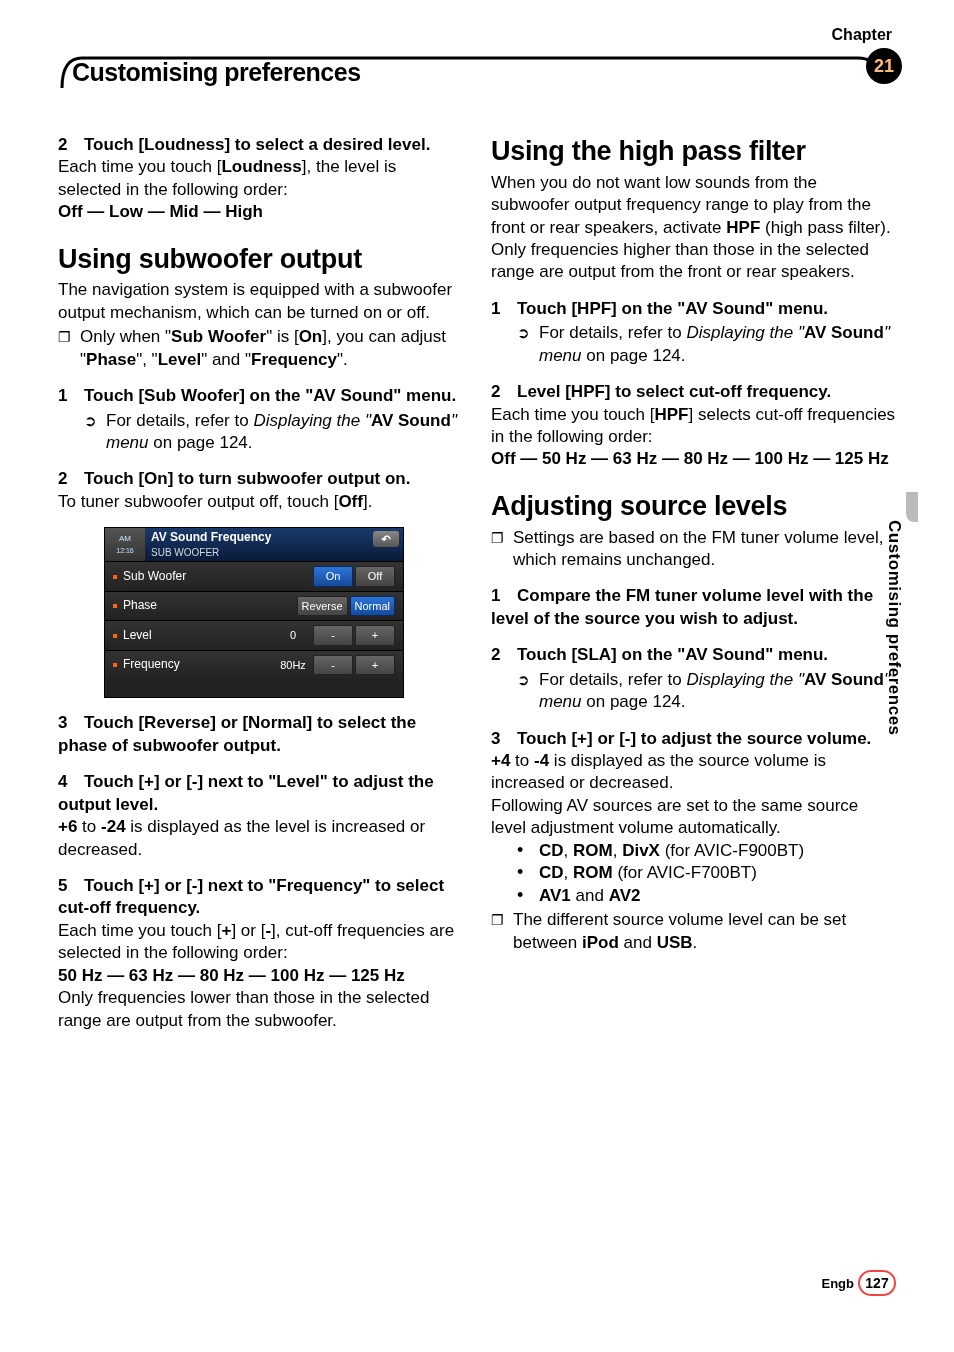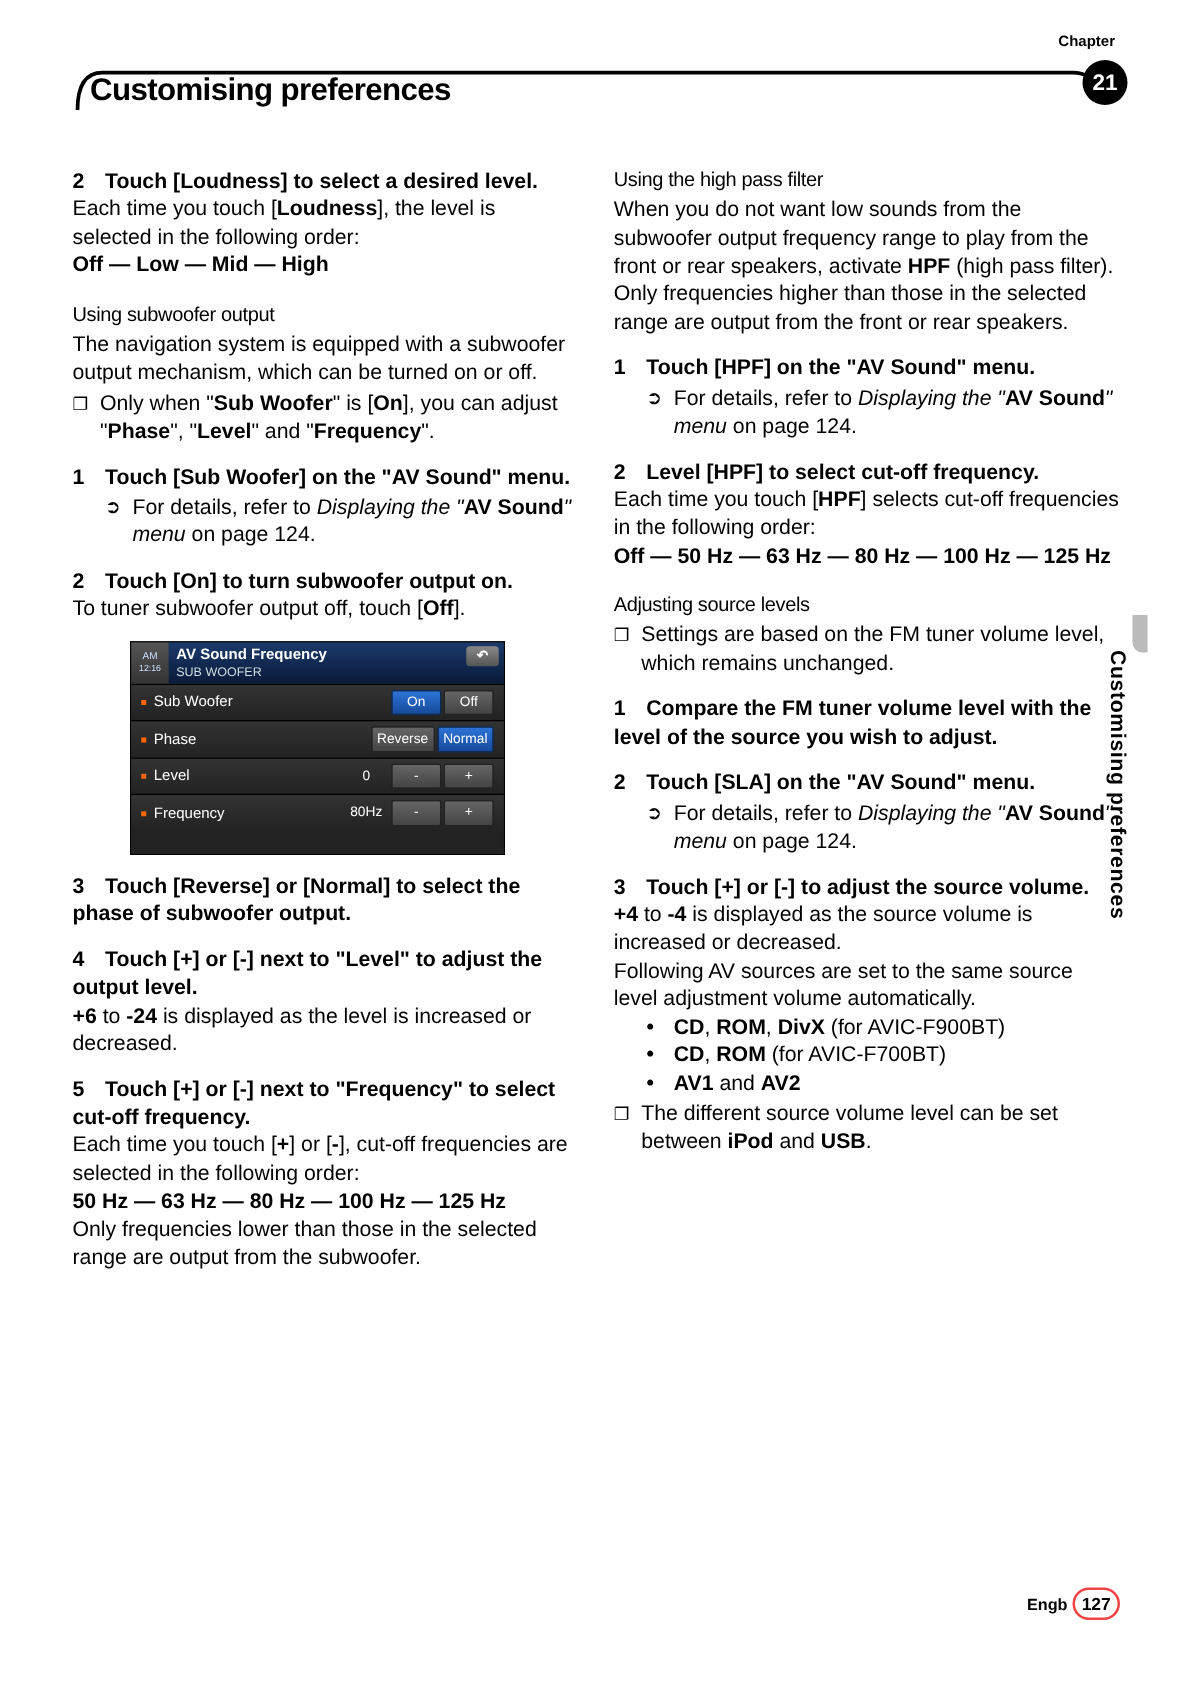--- a/index.html
+++ b/index.html
@@ -1,46 +1,46 @@
 <!DOCTYPE html>
 <html><head>
 <meta charset="utf-8">
 <style>
   * { box-sizing: border-box; margin: 0; padding: 0; }
   html, body { width: 954px; height: 1352px; background: #fff; font-family: Arial, Helvetica, sans-serif; color: #000; }
   .page { position: relative; width: 954px; height: 1352px; padding: 30px 58px 30px 58px; }
-  .chapter-label { position: absolute; top: 26px; right: 62px; font-size: 12px; font-weight: bold; }
+  .chapter-label { position: absolute; top: 26px; right: 62px; font-size: 16px; font-weight: bold; }
   .header-bar { position: absolute; top: 54px; left: 58px; right: 58px; height: 36px; }
   .header-title { position: absolute; left: 14px; top: 4px; font-size: 25px; font-weight: 900; letter-spacing: -0.5px; }
   .header-curve { position: absolute; inset: 0; }
   .header-curve svg { width: 100%; height: 100%; }
-  .chapter-badge { position: absolute; top: -6px; right: -6px; width: 36px; height: 36px; background: #000; border-radius: 50%; color: #ffffff; font-weight: 900; font-size: 18px; display: flex; align-items: center; justify-content: center; }
+  .chapter-badge { position: absolute; top: -6px; right: -6px; width: 36px; height: 36px; background: #000; border-radius: 50%; color: #fdba74; font-weight: 900; font-size: 18px; display: flex; align-items: center; justify-content: center; }
   .columns { position: absolute; top: 134px; left: 58px; right: 58px; bottom: 110px; display: flex; gap: 28px; }
   .col { flex: 1; font-size: 17px; line-height: 1.32; }
-  .col h2 { font-size: 16px; font-weight: 400; margin-top: 18px; margin-bottom: 2px; letter-spacing: -0.3px; }
+  .col h2 { font-size: 27px; font-weight: 700; margin-top: 18px; margin-bottom: 2px; letter-spacing: -0.3px; }
   .col p { margin: 0; }
   .step { margin-top: 14px; }
   .step .num { font-weight: 900; display: inline-block; min-width: 26px; }
   .step .title { font-weight: 900; }
   .note-row { display: flex; align-items: flex-start; margin-top: 2px; }
   .note-ico { flex: 0 0 22px; font-size: 14px; line-height: 22px; }
   .sub-row { display: flex; align-items: flex-start; padding-left: 26px; margin-top: 2px; }
   .sub-ico { flex: 0 0 22px; font-size: 15px; line-height: 22px; }
   .bullet-row { display: flex; align-items: flex-start; padding-left: 26px; }
   .bullet-dot { flex: 0 0 22px; font-size: 18px; line-height: 20px; }
   .side-tab { position: absolute; right: 50px; top: 520px; width: 24px; font-weight: 700; font-size: 17px; writing-mode: vertical-rl; text-orientation: mixed; letter-spacing: 0.5px; }
   .side-tab::before { content: ""; position: absolute; right: -14px; top: -28px; width: 12px; height: 30px; background: #bbb; border-radius: 0 0 0 8px; }
   .footer { position: absolute; bottom: 56px; right: 58px; display: flex; align-items: center; gap: 4px; }
   .lang { font-weight: 700; font-size: 13px; }
   .pagenum { width: 38px; height: 26px; border: 2px solid #ef4444; border-radius: 13px; display: flex; align-items: center; justify-content: center; font-weight: 900; font-size: 14px; }
 
   
   .device { margin: 14px 0 12px 46px; width: 300px; background: #2a2a2a; border: 1px solid #000; font-size: 12px; color: #fff; }
   .dev-head { display: flex; align-items: stretch; }
-  .dev-src { width: 30px; background: linear-gradient(#555,#333); font-size: 8px; color:#c8e0ff; display:flex; flex-direction:column; align-items:center; justify-content:center; gap:1px; padding:2px 0;}
+  .dev-src { width: 40px; background: linear-gradient(#555,#333); font-size: 8px; color:#c8e0ff; display:flex; flex-direction:column; align-items:center; justify-content:center; gap:1px; padding:2px 0;}
   .dev-titlebox { flex: 1; background: linear-gradient(#1a3a6a,#0a1a3a); padding: 2px 6px; font-weight: 700; position: relative; }
   .dev-titlebox .sub { font-size: 10px; font-weight: 400; color:#cdd; }
   .dev-back { position:absolute; right:4px; top:3px; width:26px; height:16px; background:linear-gradient(#888,#555); border-radius:3px; display:flex; align-items:center; justify-content:center; font-size:11px;}
   .dev-row { display: flex; align-items: center; padding: 4px 8px; border-top: 1px solid #000; background: linear-gradient(#333,#222); }
   .dev-dot { width:4px; height:4px; background:#f60; margin-right:6px; }
   .dev-label { flex: 1; font-size: 12px; }
   .dev-val { width: 36px; text-align: center; font-size: 11px; }
   .dev-btn { min-width: 40px; text-align: center; padding: 2px 4px; margin-left: 2px; background: linear-gradient(#666,#444); border:1px solid #222; border-radius:2px; font-size: 11px; }
   .dev-btn.sel { background: linear-gradient(#2d74d8,#154a9a); border-color:#0a2a5a; }
   .dev-spacer { height: 18px; background:#222; }

